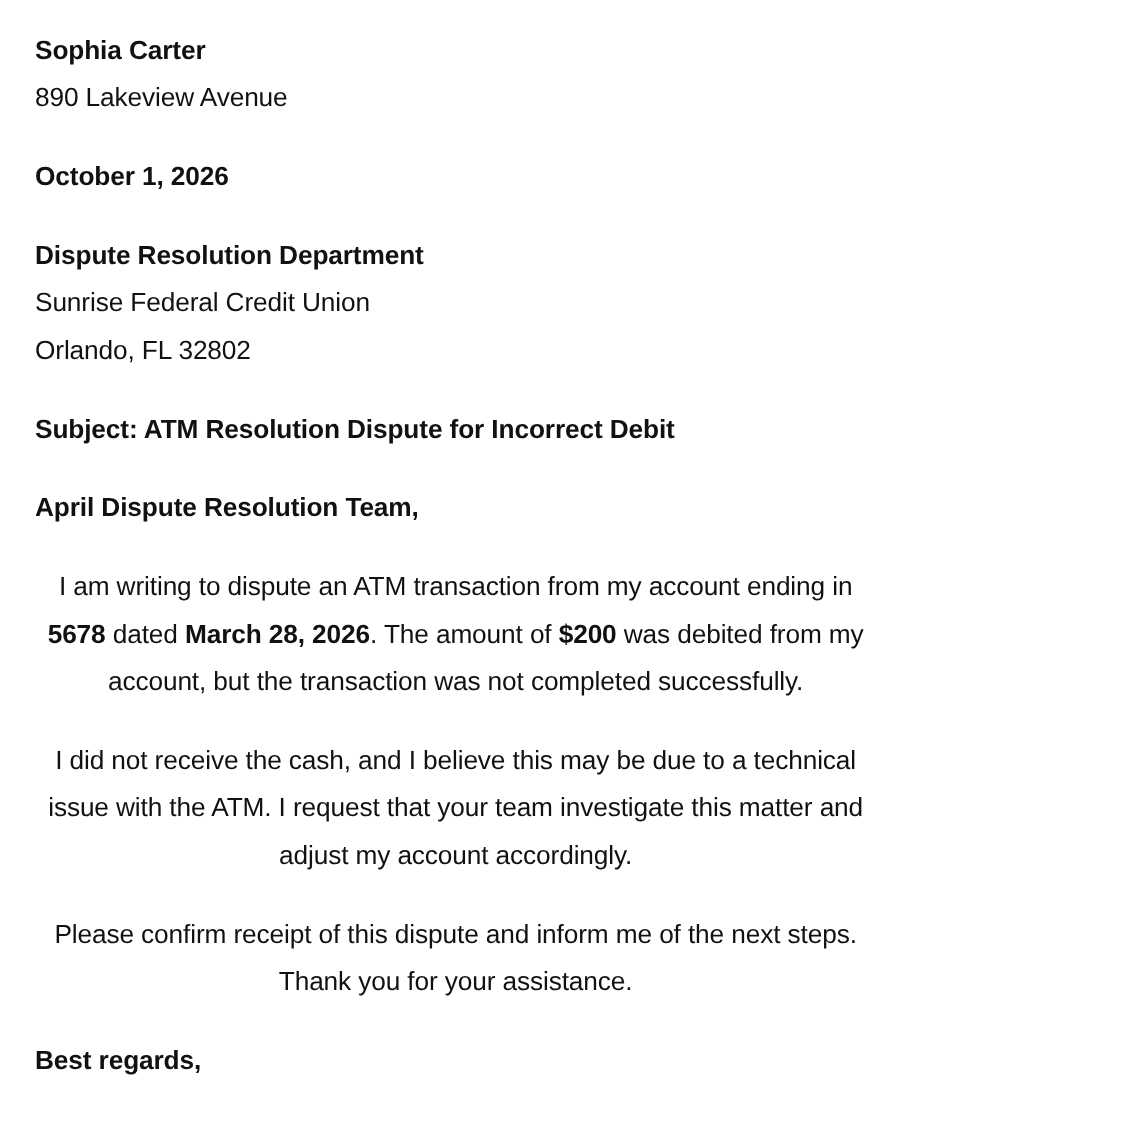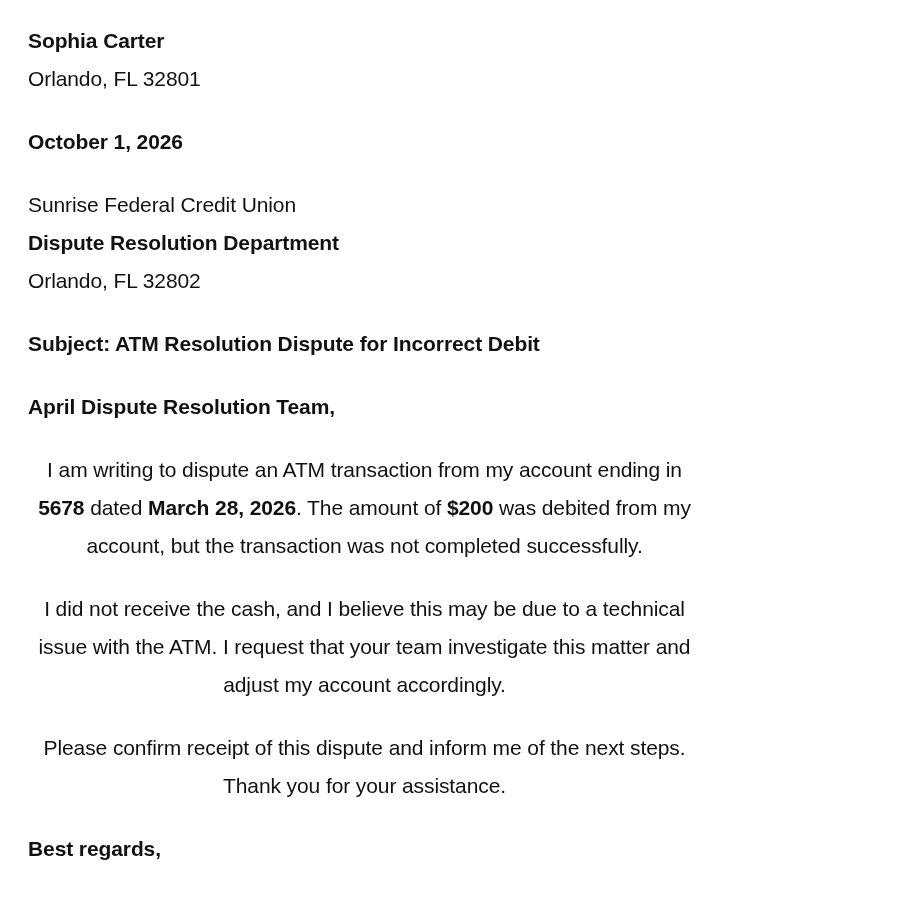--- a/index.html
+++ b/index.html
@@ -51,30 +51,30 @@
     font-weight: 700;
   }
 </style>
 </head>
 <body>
 
 <div class="page">
 
   <div class="block">
     <div class="line bold">Sophia Carter</div>
-    <div class="line">Orlando, FL 32801</div>
+    <div class="line">890 Lakeview Avenue</div>
   </div>
 
   <div class="block">
     <div class="line bold">October 1, 2026</div>
   </div>
 
   <div class="block">
+    <div class="line bold">Dispute Resolution Department</div>
     <div class="line">Sunrise Federal Credit Union</div>
-    <div class="line bold">Dispute Resolution Department</div>
     <div class="line">Orlando, FL 32802</div>
   </div>
 
   <div class="block">
     <div class="line bold">Subject: ATM Resolution Dispute for Incorrect Debit</div>
   </div>
 
   <div class="block">
     <div class="line bold">April Dispute Resolution Team,</div>
   </div>

